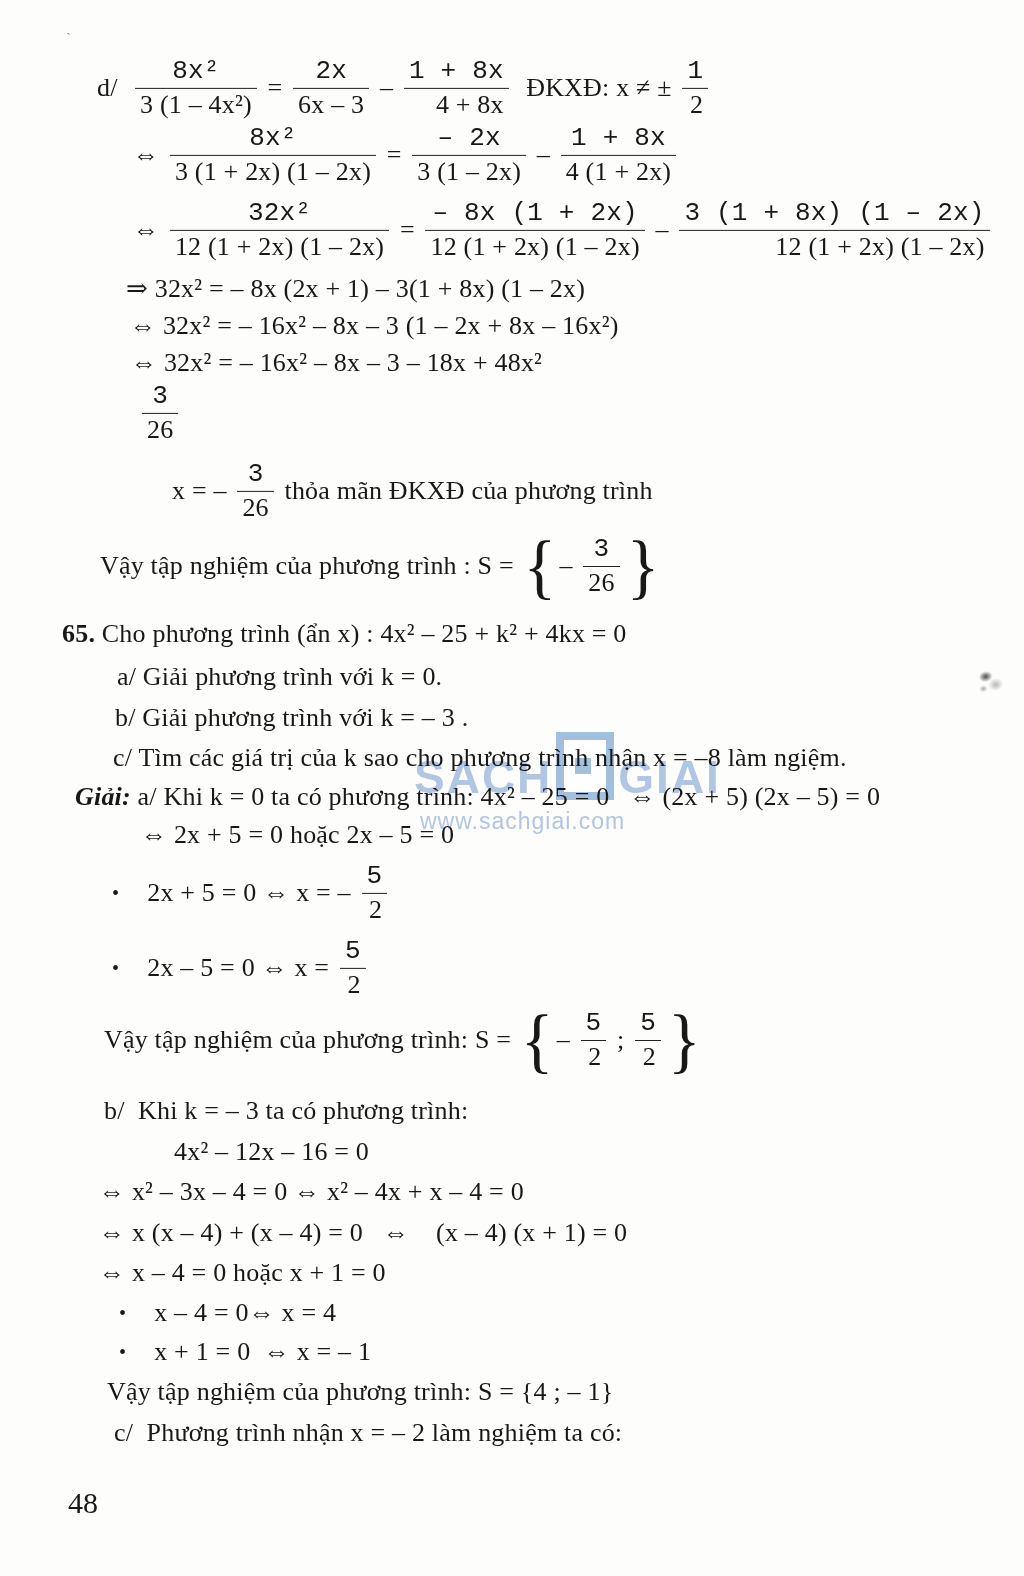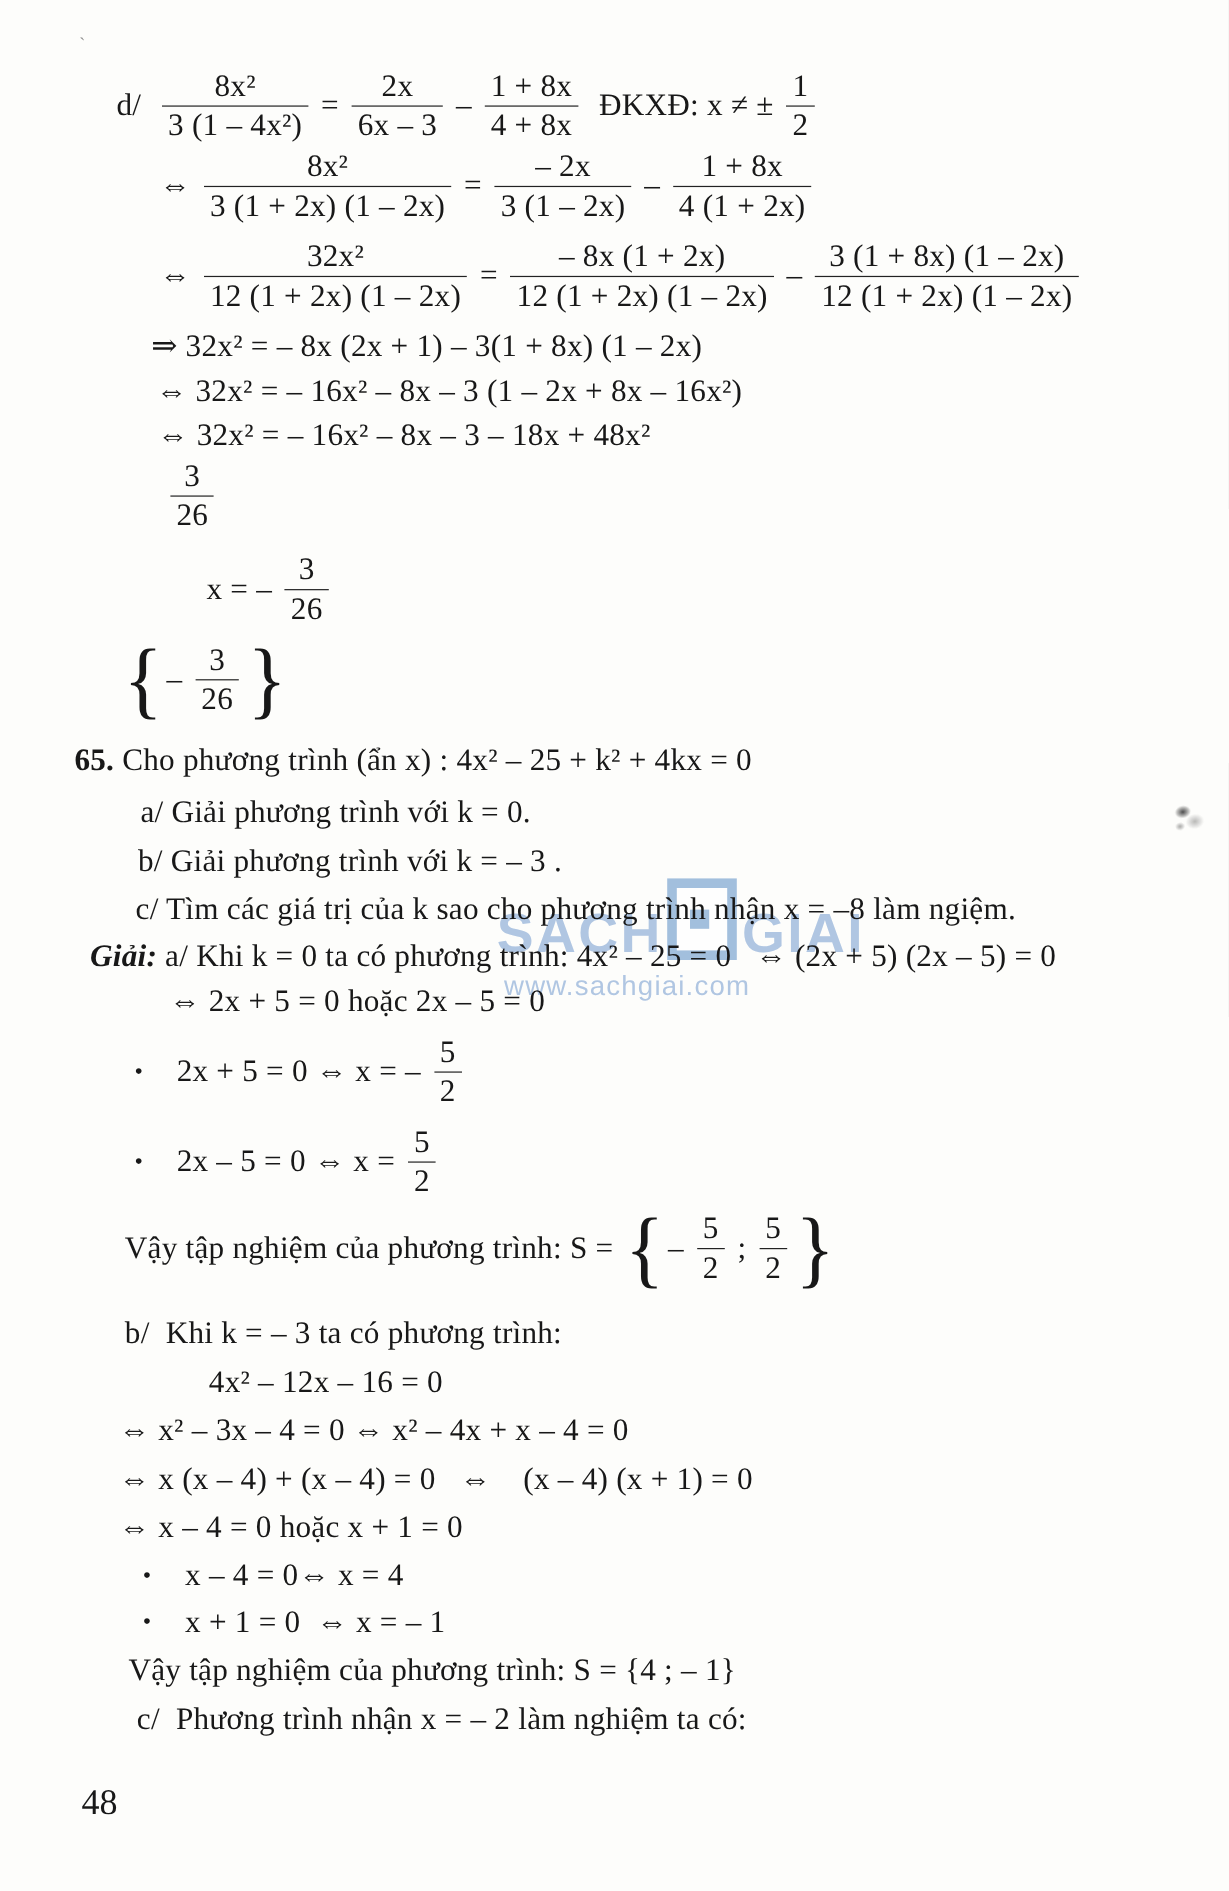--- a/index.html
+++ b/index.html
@@ -14,21 +14,21 @@
     display:flex;align-items:center;white-space:pre;
     font-size:26px;letter-spacing:0.2px;line-height:1.25;z-index:2;
   }
   .txt{white-space:pre;}
   .bold{font-weight:bold;}
   .boldital{font-weight:bold;font-style:italic;}
   .frac{
     display:inline-flex;flex-direction:column;align-items:center;
     margin:0 4px;line-height:1.12;text-align:center;
   }
-  .frac .num{padding:0 5px 2px;}
+  .frac .num{padding:0 5px 2px;font-family:Liberation Mono, monospace;}
   .frac .den{border-top:1.6px solid #222;align-self:stretch;text-align:right;padding:1px 5px 0;}
   .brace{font-size:68px;line-height:1;font-weight:400;margin:0 3px;transform:scaleY(1.05);}
   .bullet{font-size:20px;margin-right:28px;}
   
   .watermark{position:absolute;left:414px;top:732px;z-index:1;
     font-family:"Liberation Sans","DejaVu Sans",sans-serif;}
   .wm-row{display:flex;align-items:flex-end;}
   .wm-text{font-size:46px;font-weight:bold;letter-spacing:2px;color:var(--wm,#b0c6e2);line-height:1;}
   .wm-logo{position:relative;width:42px;height:52px;border:8px solid var(--wm-logo,#a2bfdd);
     background:rgba(255,255,255,0.65);margin:0 4px;display:inline-block;}
@@ -66,22 +66,22 @@
   <div class="ticktl">ˋ</div>
 
   <div>
       <div class="mline" style="left: 97px; top: 88px;"><span class="txt">d/  </span><span class="frac"><span class="num">8x²</span><span class="den">3 (1 – 4x²)</span></span><span class="txt"> = </span><span class="frac"><span class="num">2x</span><span class="den">6x – 3</span></span><span class="txt"> – </span><span class="frac"><span class="num">1 + 8x</span><span class="den">4 + 8x</span></span><span class="txt">  ĐKXĐ: x ≠ ± </span><span class="frac"><span class="num">1</span><span class="den">2</span></span></div>
       <div class="mline" style="left: 133px; top: 155px;"><span class="txt">⇔ </span><span class="frac"><span class="num">8x²</span><span class="den">3 (1 + 2x) (1 – 2x)</span></span><span class="txt"> = </span><span class="frac"><span class="num">– 2x</span><span class="den">3 (1 – 2x)</span></span><span class="txt"> – </span><span class="frac"><span class="num">1 + 8x</span><span class="den">4 (1 + 2x)</span></span></div>
       <div class="mline" style="left: 133px; top: 230px;"><span class="txt">⇔ </span><span class="frac"><span class="num">32x²</span><span class="den">12 (1 + 2x) (1 – 2x)</span></span><span class="txt"> = </span><span class="frac"><span class="num">– 8x (1 + 2x)</span><span class="den">12 (1 + 2x) (1 – 2x)</span></span><span class="txt"> – </span><span class="frac"><span class="num">3 (1 + 8x) (1 – 2x)</span><span class="den">12 (1 + 2x) (1 – 2x)</span></span></div>
       <div class="mline" style="left: 126px; top: 289px;"><span class="txt">⇒ 32x² = – 8x (2x + 1) – 3(1 + 8x) (1 – 2x)</span></div>
       <div class="mline" style="left: 130px; top: 326px;"><span class="txt">⇔ 32x² = – 16x² – 8x – 3 (1 – 2x + 8x – 16x²)</span></div>
       <div class="mline" style="left: 131px; top: 363px;"><span class="txt">⇔ 32x² = – 16x² – 8x – 3 – 18x + 48x²</span></div>
       <div class="mline" style="left: 138px; top: 413px;"><span class="frac"><span class="num">3</span><span class="den">26</span></span></div>
-      <div class="mline" style="left: 172px; top: 491px;"><span class="txt">x = – </span><span class="frac"><span class="num">3</span><span class="den">26</span></span></div>
-      <div class="mline" style="left: 100px; top: 566px;"><span class="brace">{</span><span class="txt">– </span><span class="frac"><span class="num">3</span><span class="den">26</span></span><span class="brace">}</span></div>
+      <div class="mline" style="left: 172px; top: 491px;"><span class="txt">x = – </span><span class="frac"><span class="num">3</span><span class="den">26</span></span><span class="txt"> thỏa mãn ĐKXĐ của phương trình</span></div>
+      <div class="mline" style="left: 100px; top: 566px;"><span class="txt">Vậy tập nghiệm của phương trình : S = </span><span class="brace">{</span><span class="txt">– </span><span class="frac"><span class="num">3</span><span class="den">26</span></span><span class="brace">}</span></div>
       <div class="mline" style="left: 62px; top: 634px;"><span class="txt bold">65.</span><span class="txt"> Cho phương trình (ẩn x) : 4x² – 25 + k² + 4kx = 0</span></div>
       <div class="mline" style="left: 117px; top: 677px;"><span class="txt">a/ Giải phương trình với k = 0.</span></div>
       <div class="mline" style="left: 115px; top: 718px;"><span class="txt">b/ Giải phương trình với k = – 3 .</span></div>
       <div class="mline" style="left: 113px; top: 758px;"><span class="txt">c/ Tìm các giá trị của k sao cho phương trình nhận x = –8 làm ngiệm.</span></div>
       <div class="mline" style="left: 75px; top: 797px;"><span class="txt boldital">Giải:</span><span class="txt"> a/ Khi k = 0 ta có phương trình: 4x² – 25 = 0   ⇔ (2x + 5) (2x – 5) = 0</span></div>
       <div class="mline" style="left: 141px; top: 835px;"><span class="txt">⇔ 2x + 5 = 0 hoặc 2x – 5 = 0</span></div>
       <div class="mline" style="left: 112px; top: 893px;"><span class="bullet">•</span><span class="txt">2x + 5 = 0 ⇔ x = – </span><span class="frac"><span class="num">5</span><span class="den">2</span></span></div>
       <div class="mline" style="left: 112px; top: 968px;"><span class="bullet">•</span><span class="txt">2x – 5 = 0 ⇔ x = </span><span class="frac"><span class="num">5</span><span class="den">2</span></span></div>
       <div class="mline" style="left: 104px; top: 1040px;"><span class="txt">Vậy tập nghiệm của phương trình: S = </span><span class="brace">{</span><span class="txt">– </span><span class="frac"><span class="num">5</span><span class="den">2</span></span><span class="txt"> ; </span><span class="frac"><span class="num">5</span><span class="den">2</span></span><span class="brace">}</span></div>
       <div class="mline" style="left: 104px; top: 1111px;"><span class="txt">b/  Khi k = – 3 ta có phương trình:</span></div>

